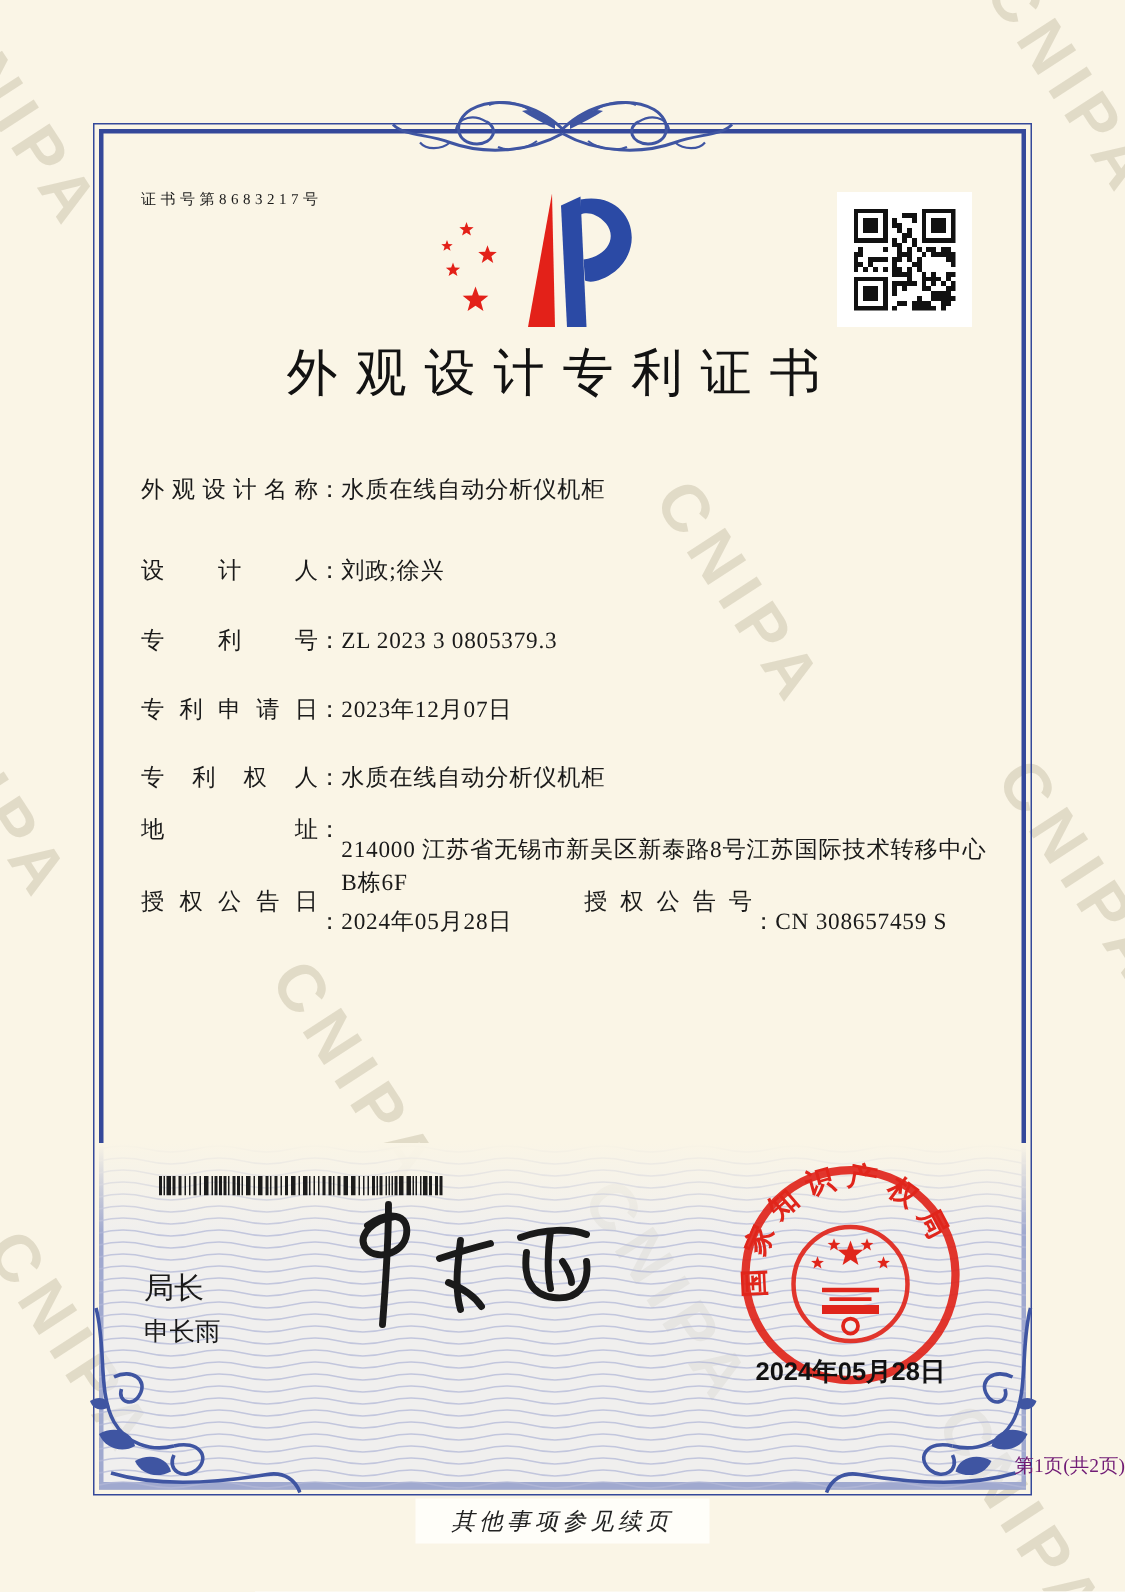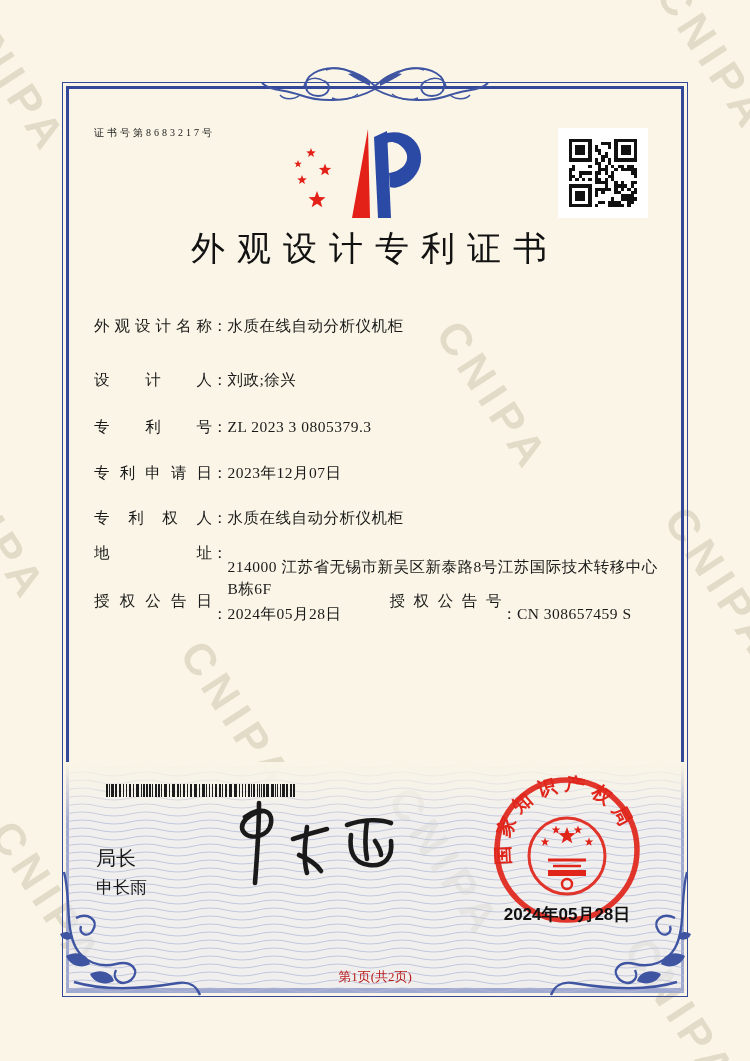--- a/index.html
+++ b/index.html
@@ -38,21 +38,21 @@
   .paras p{margin:0;text-indent:2em;}
   .barcode{position:absolute;left:106px;top:784px;}
   .signer-title{position:absolute;left:96px;top:845px;font-family:"Liberation Sans",sans-serif;
       font-size:20px;}
   .signer-name{position:absolute;left:96px;top:876px;font-family:Liberation Serif, serif;
       font-size:17px;}
   .sig{position:absolute;left:215px;top:793px;}
   .seal{position:absolute;left:478px;top:762px;}
   .seal-date{position:absolute;left:478px;top:903px;width:178px;text-align:center;
       font-size:17px;font-weight:bold;color:#111;font-family:"Liberation Sans",sans-serif;}
-  .pageinfo{position:absolute;left:0;width:750px;top:968px;text-align:center;font-size:13px;color:#b91c1c;}
+  .pageinfo{position:absolute;left:0;width:750px;top:968px;text-align:right;font-size:13px;color:#701a75;}
   .footnote{position:absolute;left:277px;top:999px;width:196px;height:30px;background:#fffef9;
       display:flex;align-items:center;justify-content:center;font-size:15.5px;font-style:italic;
       letter-spacing:3px;color:#222;}
   .orn-top{position:absolute;left:258px;top:56px;}
   .fl-left{position:absolute;left:56px;top:870px;}
   .fl-right{position:absolute;left:550px;top:870px;transform:scaleX(-1);}
 </style>
 </head>
 <body>
 
@@ -388,14 +388,15 @@
       <path fill="#e0251b" d="M111.00 75.50L112.11 78.47L115.28 78.61L112.80 80.58L113.65 83.64L111.00 81.89L108.35 83.64L109.20 80.58L106.72 78.61L109.89 78.47Z"></path>
       <path d="M70 98 L108 98" stroke="#e0251b" stroke-width="3"></path>
       <path d="M75 104 L103 104" stroke="#e0251b" stroke-width="2.5"></path>
       <rect x="70" y="108" width="38" height="6" fill="#e0251b"></rect>
       <circle cx="89" cy="122" r="5" fill="none" stroke="#e0251b" stroke-width="2.5"></circle>
     </g>
   </svg>
   <div class="seal-date">2024年05月28日</div>
 
   <div class="pageinfo">第1页(共2页)</div>
+  <div class="footnote">其他事项参见续页</div>
 
 </div>
 
 </body></html>

